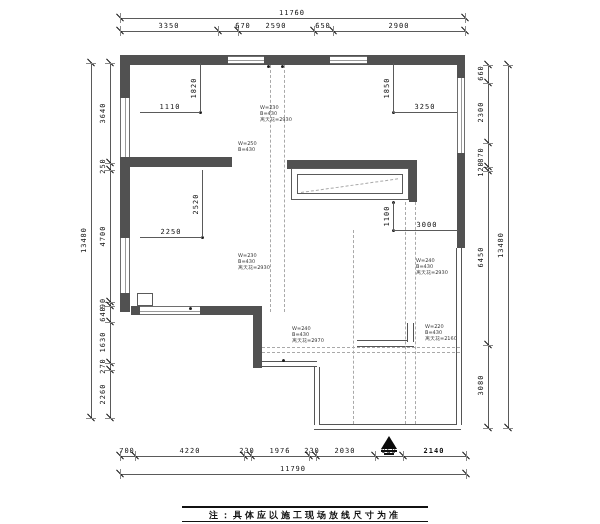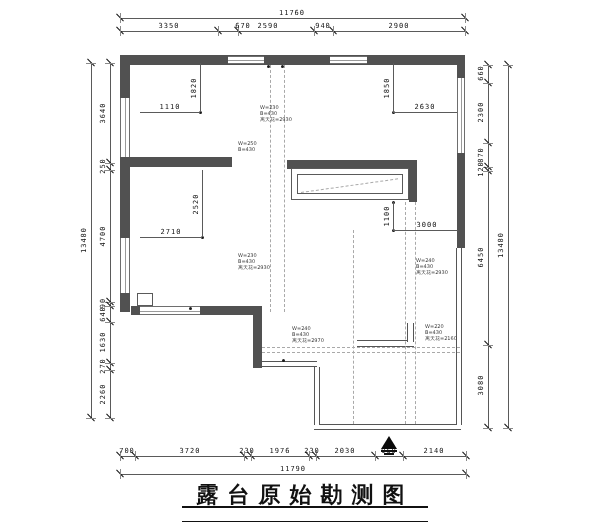--- a/index.html
+++ b/index.html
@@ -30,22 +30,22 @@
   .note{position:absolute;font-size:9px;font-weight:bold;letter-spacing:3px;color:#111;
         white-space:nowrap;transform:translateX(-50%)}
   .hline{position:absolute;background:#111}
   .tri{position:absolute;width:0;height:0;border-left:8px solid transparent;
        border-right:8px solid transparent;border-bottom:13px solid #0a0a0a}
 </style>
 </head>
 <body>
 
 <div id="plan">
-  <div class="title" style="left:305px;top:480px">露台原始勘测图</div>
   <div class="hline" style="left:182px;top:506px;width:246px;height:2px"></div>
+  <div class="note" style="left:305px;top:509px">注：具体应以施工现场放线尺寸为准</div>
   <div class="hline" style="left:182px;top:521px;width:246px;height:1px"></div>
 <div class="wall" style="left: 120px; top: 55px; width: 345px; height: 10px;"></div>
     <div class="wall" style="left: 120px; top: 55px; width: 10px; height: 257px;"></div>
     <div class="wall" style="left: 457px; top: 55px; width: 8px; height: 193px;"></div>
     <div class="wall" style="left: 120px; top: 157px; width: 112px; height: 10px;"></div>
     <div class="wall" style="left: 287px; top: 160px; width: 130px; height: 9px;"></div>
     <div class="wall" style="left: 409px; top: 169px; width: 8px; height: 33px;"></div>
     <div class="wall" style="left: 131px; top: 306px; width: 9px; height: 9px;"></div>
     <div class="wall" style="left: 200px; top: 306px; width: 62px; height: 9px;"></div>
     <div class="wall" style="left: 253px; top: 315px; width: 9px; height: 53px;"></div>
@@ -95,22 +95,22 @@
     <div class="tick" style="left: 233px; top: 30px;"></div>
     <div class="ext-v" style="left: 238px; top: 26px;"></div>
     <div class="tick" style="left: 309px; top: 30px;"></div>
     <div class="ext-v" style="left: 314px; top: 26px;"></div>
     <div class="tick" style="left: 328px; top: 30px;"></div>
     <div class="ext-v" style="left: 333px; top: 26px;"></div>
     <div class="tick" style="left: 460px; top: 30px;"></div>
     <div class="ext-v" style="left: 465px; top: 26px;"></div>
     <div class="dlab" style="left: 169px; top: 22px;">3350</div>
     <div class="dlab" style="left: 228px; top: 22px; margin-left: 15px;">670</div>
-    <div class="dlab" style="left: 268px; top: 22px;">2590</div>
-    <div class="dlab" style="left: 323px; top: 22px;">940</div>
+    <div class="dlab" style="left: 276px; top: 22px;">2590</div>
+    <div class="dlab" style="left: 323px; top: 22px;">650</div>
     <div class="dlab" style="left: 399px; top: 22px;">2900</div>
     <div class="dim-h" style="left: 120px; top: 456px; width: 346px;"></div>
     <div class="tick" style="left: 115px; top: 455px;"></div>
     <div class="ext-v" style="left: 120px; top: 451px;"></div>
     <div class="tick" style="left: 130px; top: 455px;"></div>
     <div class="ext-v" style="left: 135px; top: 451px;"></div>
     <div class="tick" style="left: 239px; top: 455px;"></div>
     <div class="ext-v" style="left: 244px; top: 451px;"></div>
     <div class="tick" style="left: 246px; top: 455px;"></div>
     <div class="ext-v" style="left: 251px; top: 451px;"></div>
@@ -118,27 +118,27 @@
     <div class="ext-v" style="left: 309px; top: 451px;"></div>
     <div class="tick" style="left: 311px; top: 455px;"></div>
     <div class="ext-v" style="left: 316px; top: 451px;"></div>
     <div class="tick" style="left: 370px; top: 455px;"></div>
     <div class="ext-v" style="left: 375px; top: 451px;"></div>
     <div class="tick" style="left: 398px; top: 455px;"></div>
     <div class="ext-v" style="left: 403px; top: 451px;"></div>
     <div class="tick" style="left: 461px; top: 455px;"></div>
     <div class="ext-v" style="left: 466px; top: 451px;"></div>
     <div class="dlab" style="left: 127px; top: 447px;">700</div>
-    <div class="dlab" style="left: 190px; top: 447px;">3720</div>
+    <div class="dlab" style="left: 190px; top: 447px;">4220</div>
     <div class="dlab" style="left: 247px; top: 447px;">230</div>
     <div class="dlab" style="left: 280px; top: 447px;">1976</div>
     <div class="dlab" style="left: 312px; top: 447px;">230</div>
     <div class="dlab" style="left: 345px; top: 447px;">2030</div>
     <div class="dlab" style="left: 389px; top: 447px;">960</div>
-    <div class="dlab" style="left: 434px; top: 447px;">2140</div>
+    <div class="dlab" style="left: 434px; top: 447px; font-weight: bold;">2140</div>
     <div class="dim-h" style="left: 120px; top: 474px; width: 346px;"></div>
     <div class="tick" style="left: 115px; top: 473px;"></div>
     <div class="ext-v" style="left: 120px; top: 469px;"></div>
     <div class="tick" style="left: 461px; top: 473px;"></div>
     <div class="ext-v" style="left: 466px; top: 469px;"></div>
     <div class="dlab" style="left: 293px; top: 465px;">11790</div>
     <div class="dim-v" style="left: 110px; top: 63px; height: 355px;"></div>
     <div class="tick" style="left: 105px; top: 62px;"></div>
     <div class="ext-h" style="left: 105px; top: 63px;"></div>
     <div class="tick" style="left: 105px; top: 162px;"></div>
@@ -196,25 +196,25 @@
     <div class="tick" style="left: 503px; top: 64px;"></div>
     <div class="ext-h" style="left: 503px; top: 65px;"></div>
     <div class="tick" style="left: 503px; top: 427px;"></div>
     <div class="ext-h" style="left: 503px; top: 428px;"></div>
     <div class="dlab rot" style="left: 501px; top: 245px;">13480</div>
     <div class="dim-h" style="left: 140px; top: 112px; width: 60px;"></div>
     <div class="dlab" style="left: 170px; top: 103px;">1110</div>
     <div class="dim-v" style="left: 200px; top: 63px; height: 49px;"></div>
     <div class="dlab rot" style="left: 194px; top: 88px;">1820</div>
     <div class="dim-h" style="left: 393px; top: 112px; width: 64px;"></div>
-    <div class="dlab" style="left: 425px; top: 103px;">2630</div>
+    <div class="dlab" style="left: 425px; top: 103px;">3250</div>
     <div class="dim-v" style="left: 393px; top: 63px; height: 49px;"></div>
     <div class="dlab rot" style="left: 387px; top: 88px;">1850</div>
     <div class="dim-h" style="left: 140px; top: 237px; width: 62px;"></div>
-    <div class="dlab" style="left: 171px; top: 228px;">2710</div>
+    <div class="dlab" style="left: 171px; top: 228px;">2250</div>
     <div class="dim-v" style="left: 202px; top: 170px; height: 67px;"></div>
     <div class="dlab rot" style="left: 196px; top: 204px;">2520</div>
     <div class="dim-h" style="left: 393px; top: 230px; width: 65px;"></div>
     <div class="dlab" style="left: 427px; top: 221px;">3000</div>
     <div class="dim-v" style="left: 393px; top: 202px; height: 28px;"></div>
     <div class="dlab rot" style="left: 387px; top: 216px;">1100</div>
     <div class="ann" style="left: 260px; top: 104px;">
       <div>W=230</div>
       <div>B=430</div>
       <div>离天花=2930</div>

